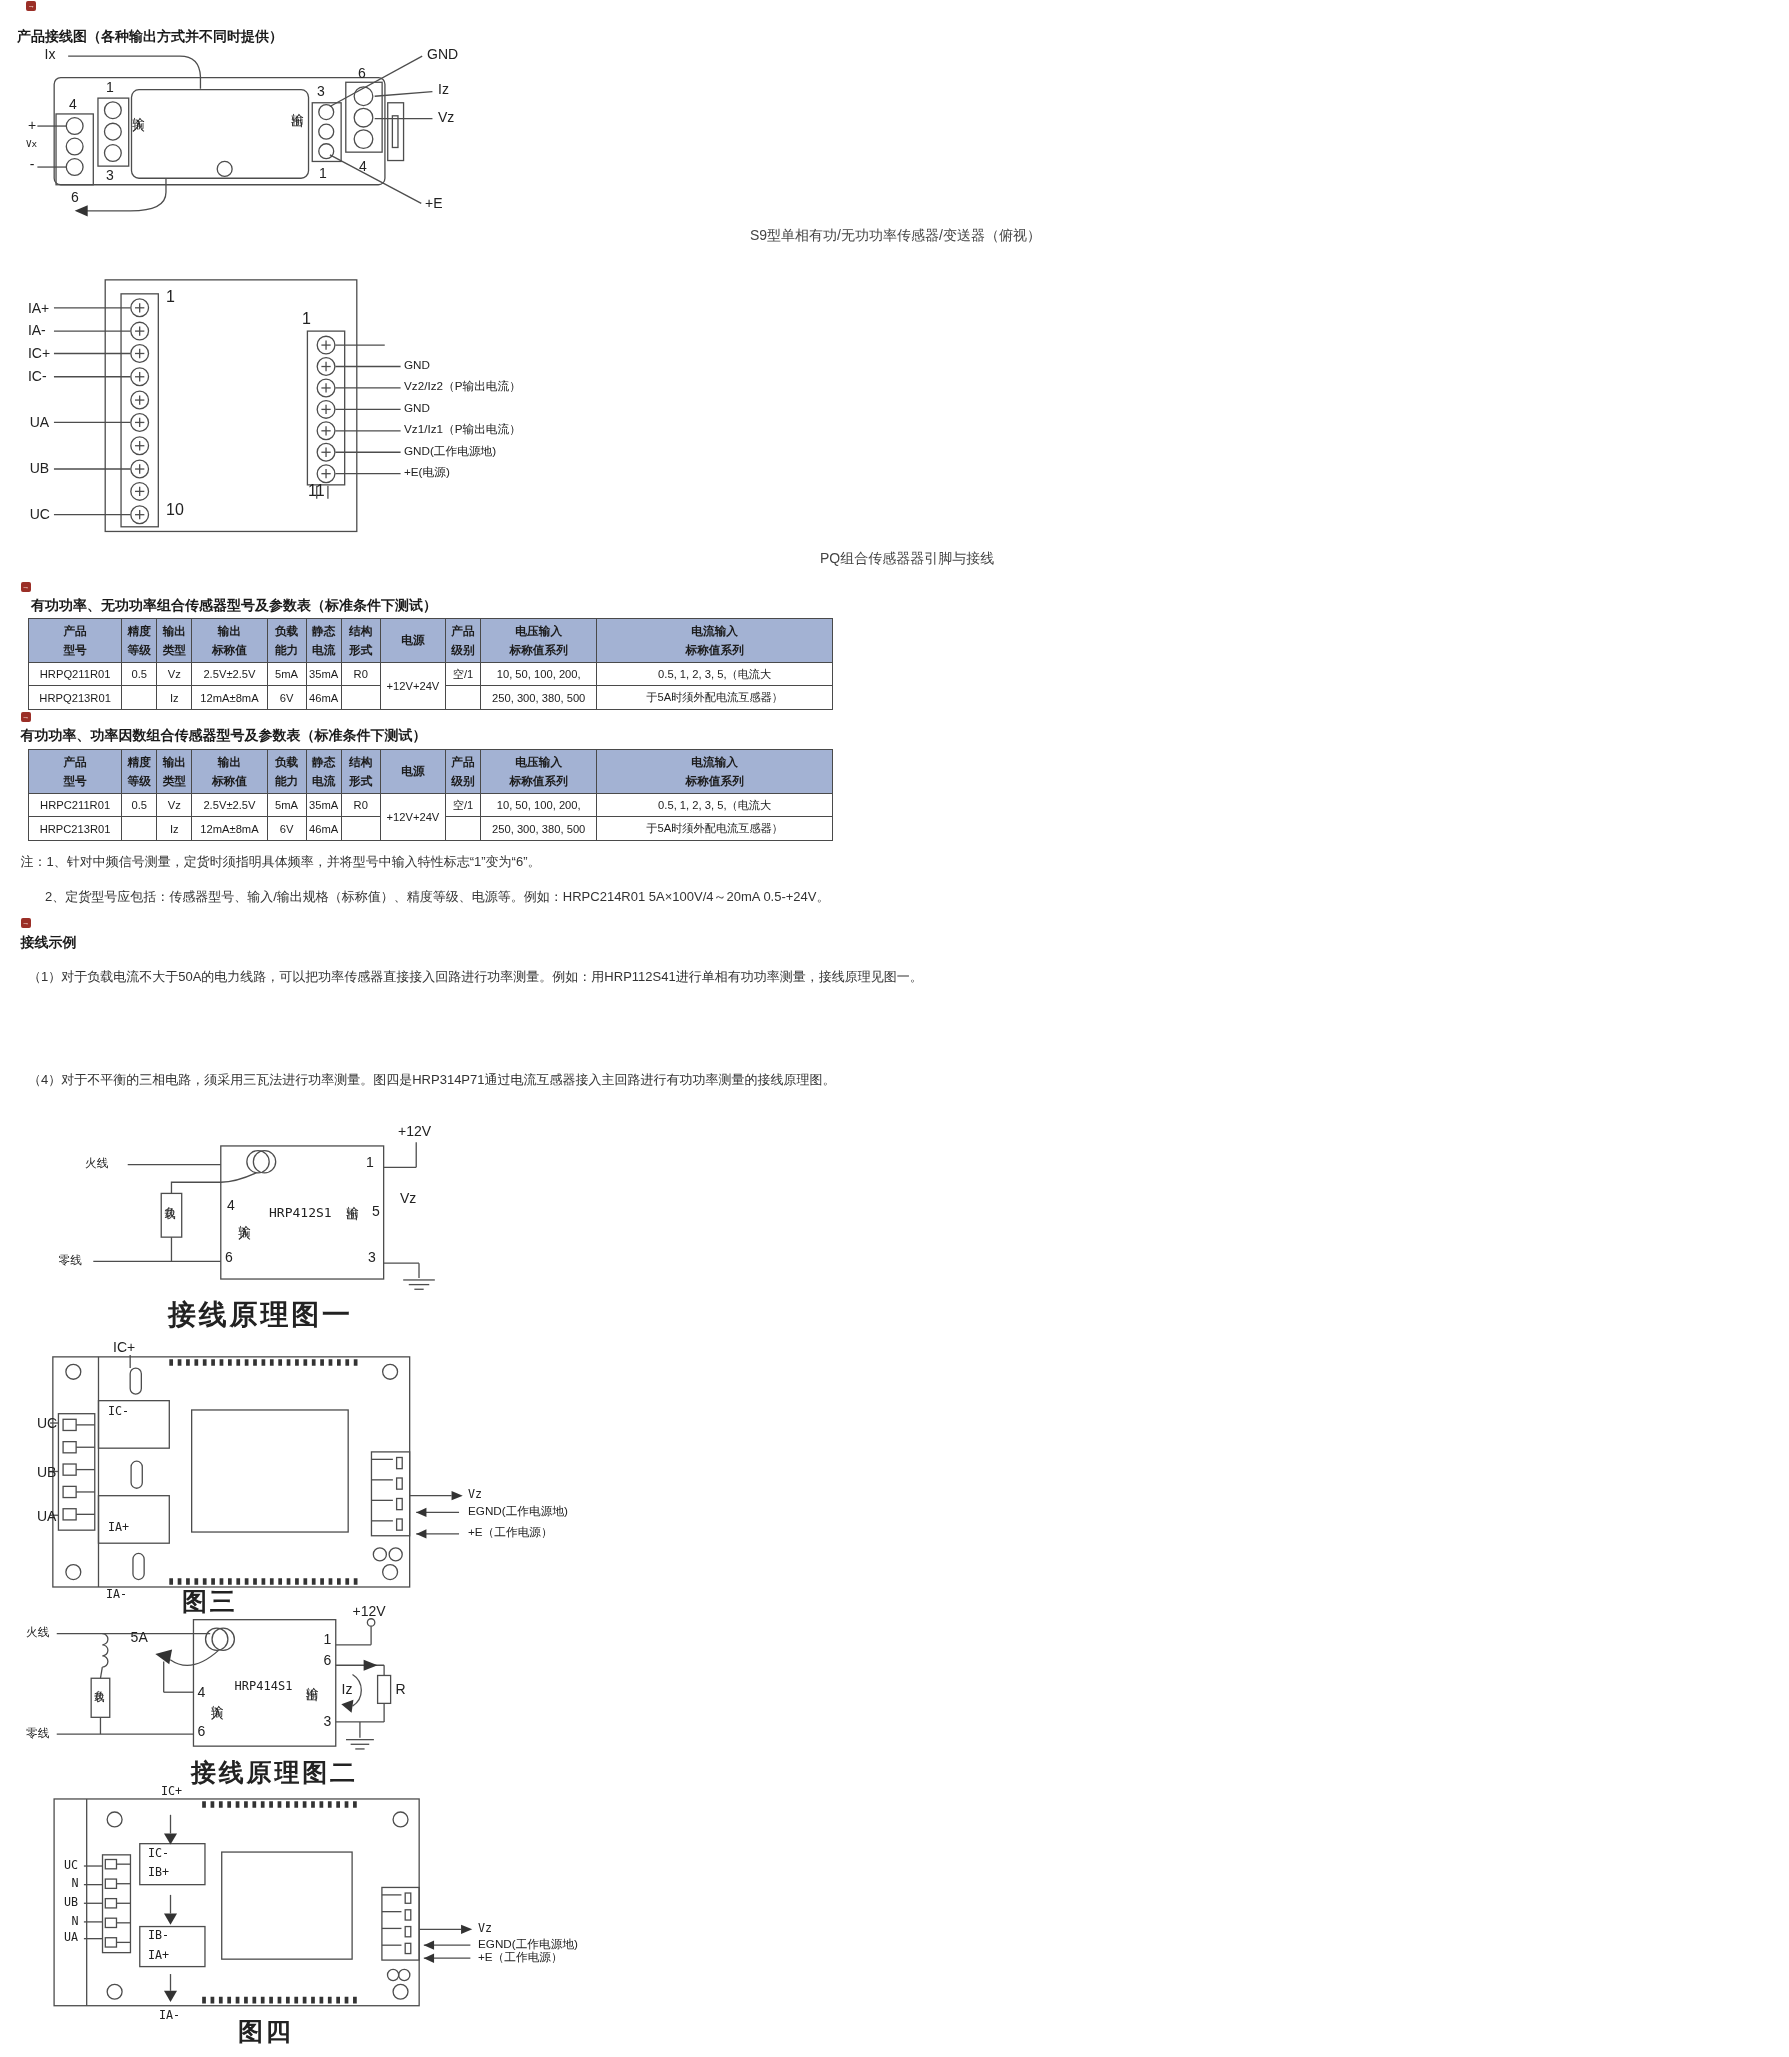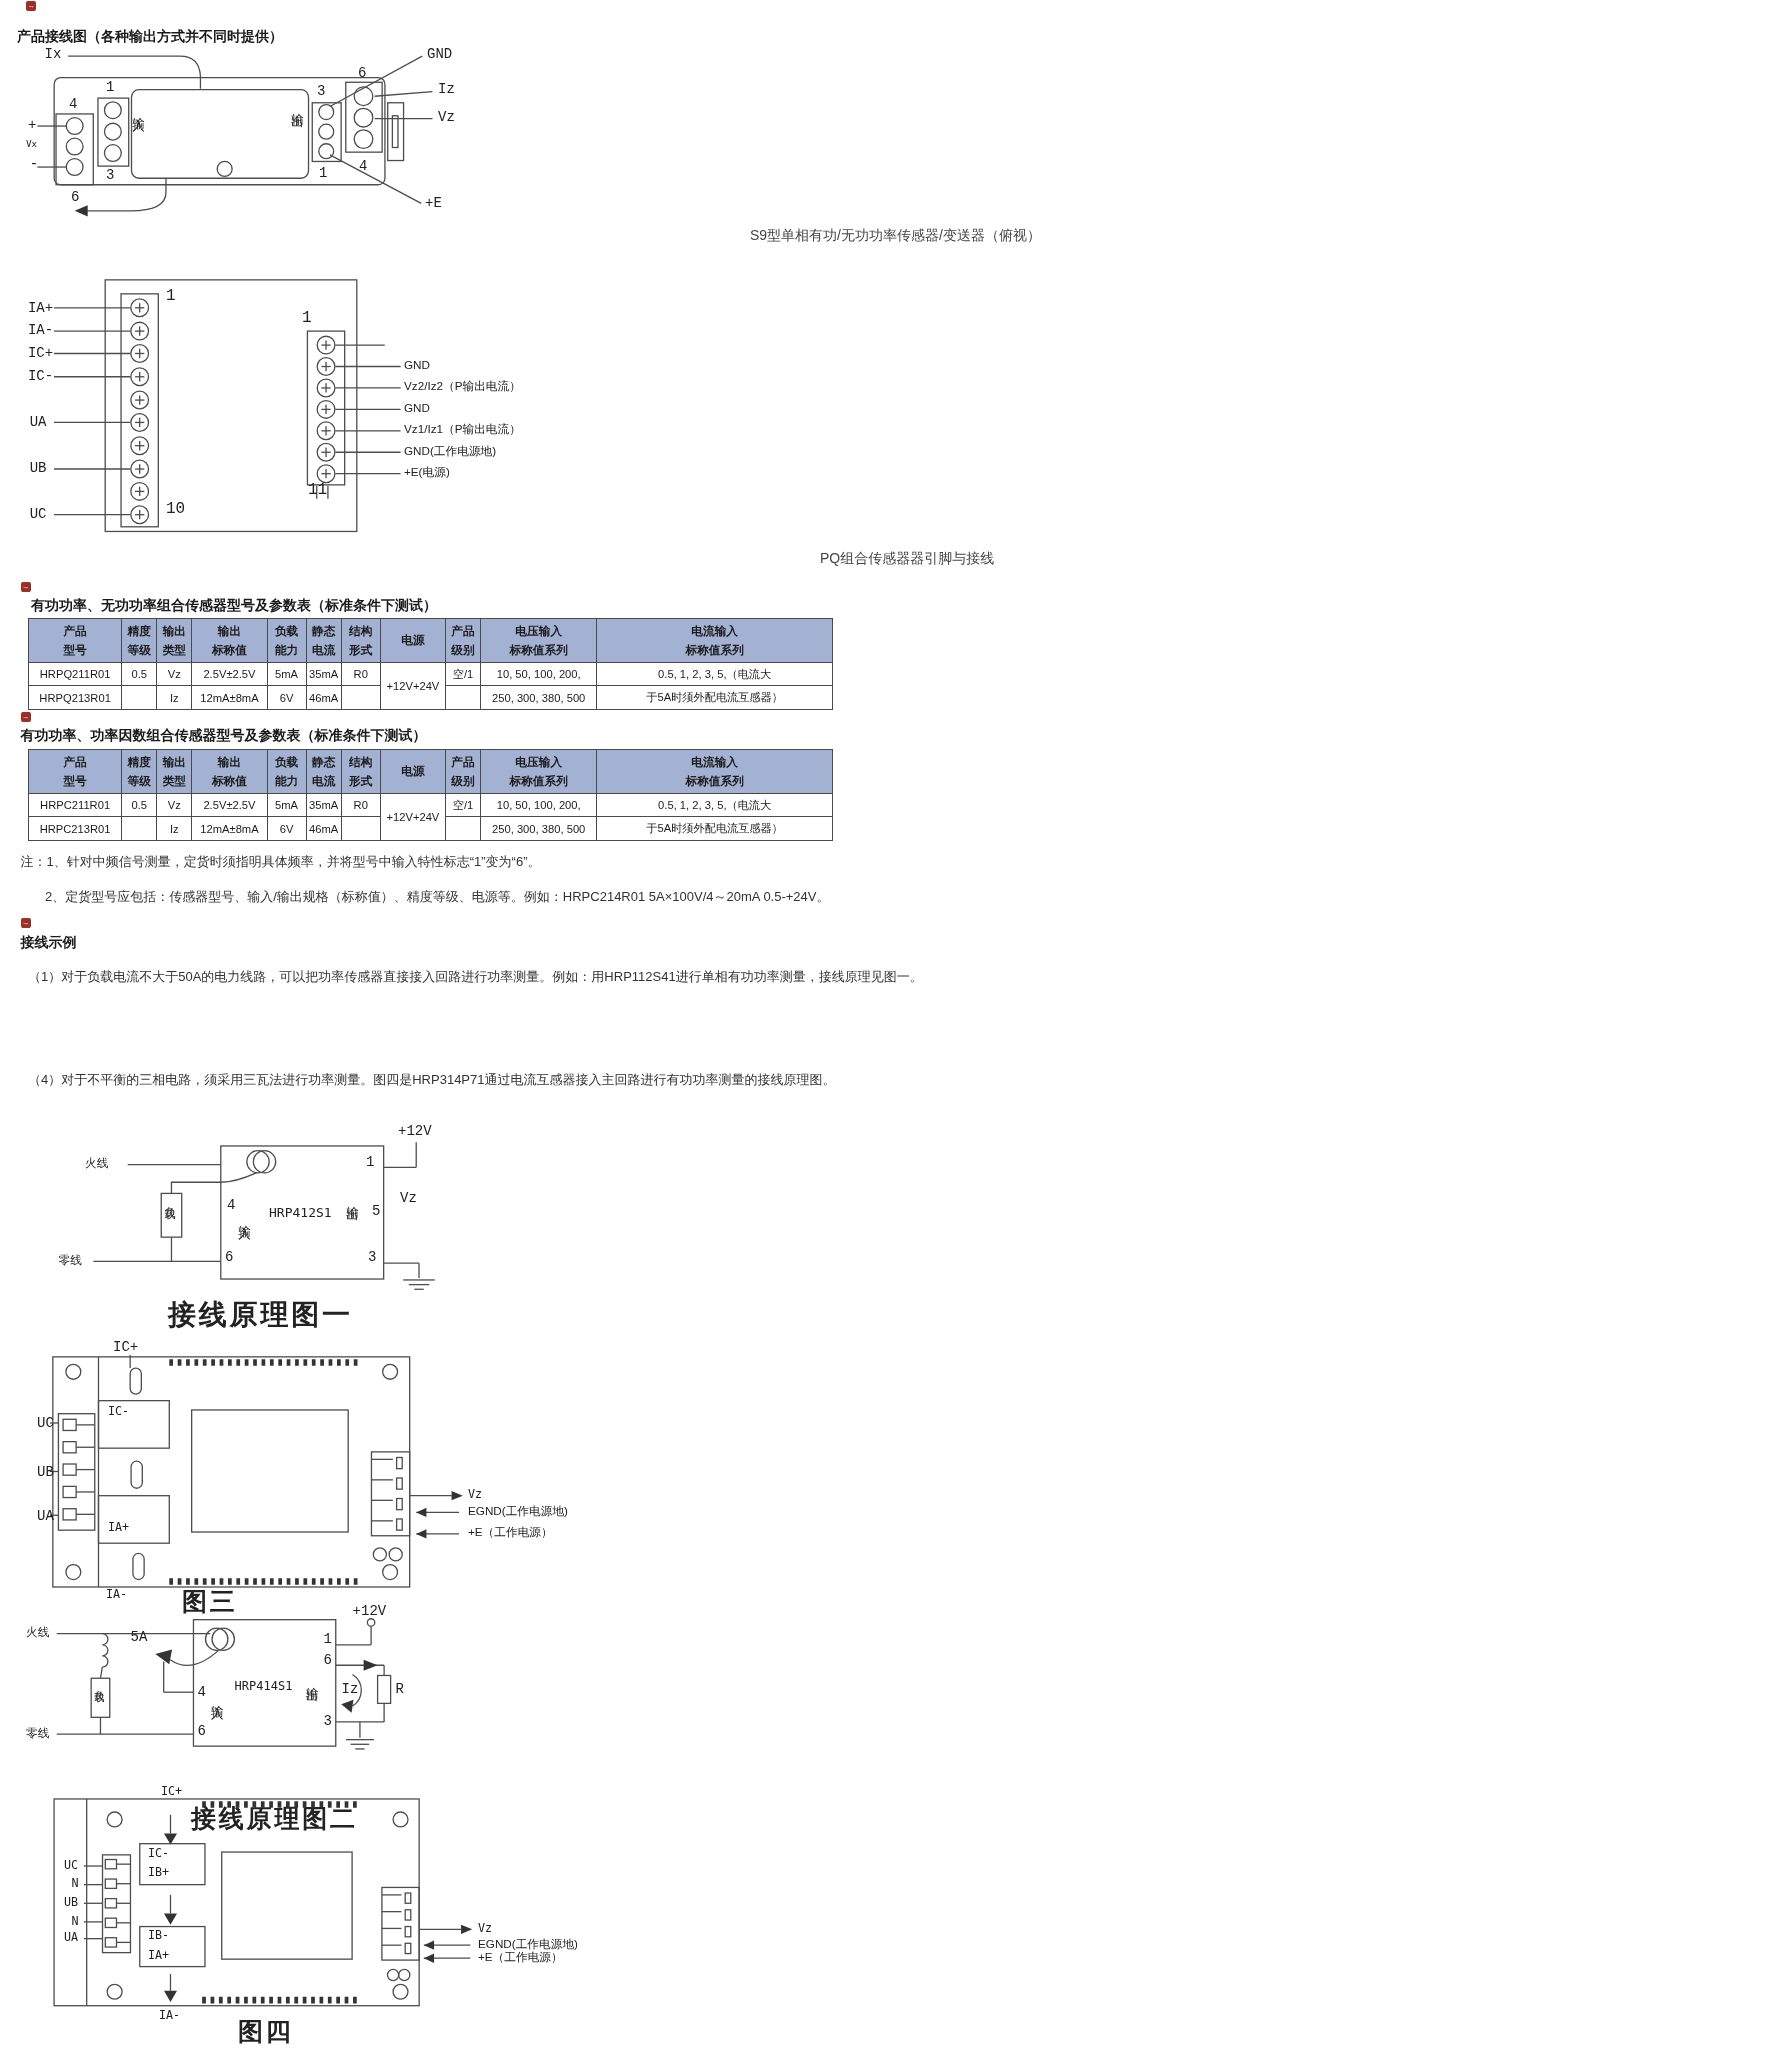--- a/index.html
+++ b/index.html
@@ -7,21 +7,21 @@
         font-family:"Liberation Sans",sans-serif;color:#222;overflow:hidden;}
   .bullet{position:absolute;width:10.3px;height:10.3px;background:#9b2f27;border-radius:1.9px;
           color:#f2d8cf;font-size:7.5px;line-height:10.3px;text-align:center;overflow:hidden;}
   .sec-title{position:absolute;font-weight:bold;font-size:14px;color:#1a1a1a;white-space:nowrap;}
   .para{position:absolute;font-size:13px;color:#333;white-space:nowrap;}
   .cap{position:absolute;font-size:14px;color:#444;white-space:nowrap;}
   .fig{position:absolute;}
   .fig svg{position:absolute;left:0;top:0;}
   .lbl{position:absolute;font-size:11.7px;color:#222;white-space:nowrap;line-height:1.1;}
   .m{font-family:"DejaVu Sans Mono","Liberation Mono",monospace;}
-  .m15{font-family:Liberation Mono, monospace;font-size:14px;}
+  .m15{font-family:Liberation Sans, sans-serif;font-size:14px;}
   .vlbl{position:absolute;writing-mode:vertical-rl;text-orientation:upright;font-size:12.6px;
         color:#222;letter-spacing:1.9px;line-height:1;}
   .fig-caption{position:absolute;font-size:25px;font-weight:600;color:#222;letter-spacing:2.8px;white-space:nowrap;}
   .ptable{position:absolute;border-collapse:collapse;table-layout:fixed;width:805px;
           text-align:center;color:#1c1c1c;}
   .ptable th{background:#a3b2d3;font-weight:bold;font-size:11.7px;white-space:pre-line;
              border:0.9px solid #4a4a4a;height:43px;padding:0 0.9px;line-height:1.6;}
   .ptable td{border:0.9px solid #4a4a4a;font-size:11.2px;height:22.4px;white-space:nowrap;
              overflow:hidden;padding:0 0.9px;}
   svg .ln{stroke:#4d4d4d;stroke-width:1.4;fill:none;}
@@ -476,21 +476,21 @@
     <span class="lbl m15" style="left:179px;top:122px;">6</span>
     <span class="lbl m" style="left:216px;top:78px;font-size:12px;">HRP414S1</span>
     <span class="vlbl" style="left:287px;top:75px;">输出</span>
     <span class="lbl m15" style="left:305px;top:30px;">1</span>
     <span class="lbl m15" style="left:305px;top:51px;">6</span>
     <span class="lbl m15" style="left:305px;top:112px;">3</span>
     <span class="lbl m15" style="left:334px;top:1.9px;">+12V</span>
     <span class="lbl m15" style="left:323px;top:80px;">Iz</span>
     <span class="lbl m15" style="left:377px;top:80px;">R</span>
   </div>
-  <div class="fig-caption" style="left:191px;top:1756px;margin-top:46px;">接线原理图二</div>
+  <div class="fig-caption" style="left:191px;top:1756px;">接线原理图二</div>
 
   <div class="fig" style="left:51px;top:1785px;width:578px;height:244px;">
     <svg width="578" height="244" viewBox="0 0 620 262">
       <g class="ln">
         <rect x="3" y="15" width="392" height="222"></rect>
         <circle cx="68" cy="37" r="8"></circle>
           <circle cx="375" cy="37" r="8"></circle>
         <circle cx="68" cy="222" r="8"></circle>
           <circle cx="375" cy="222" r="8"></circle>
         <line x1="38" y1="15" x2="38" y2="237"></line>

